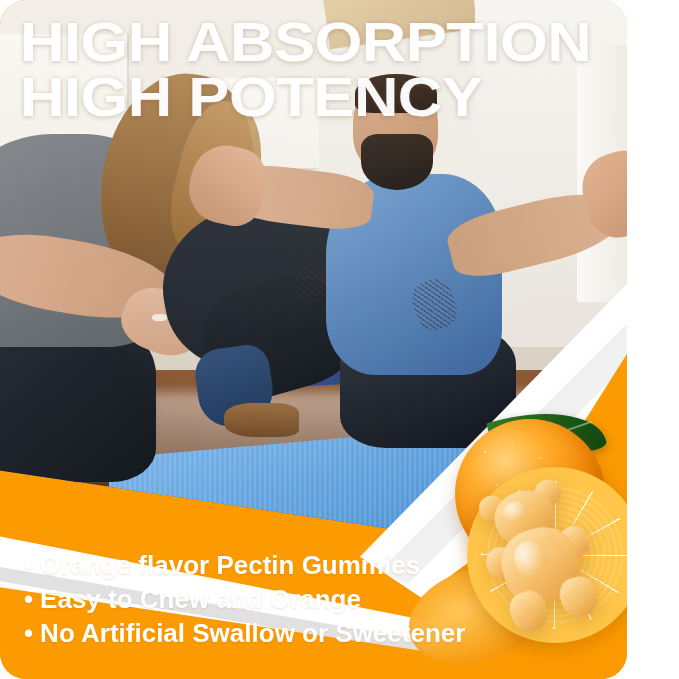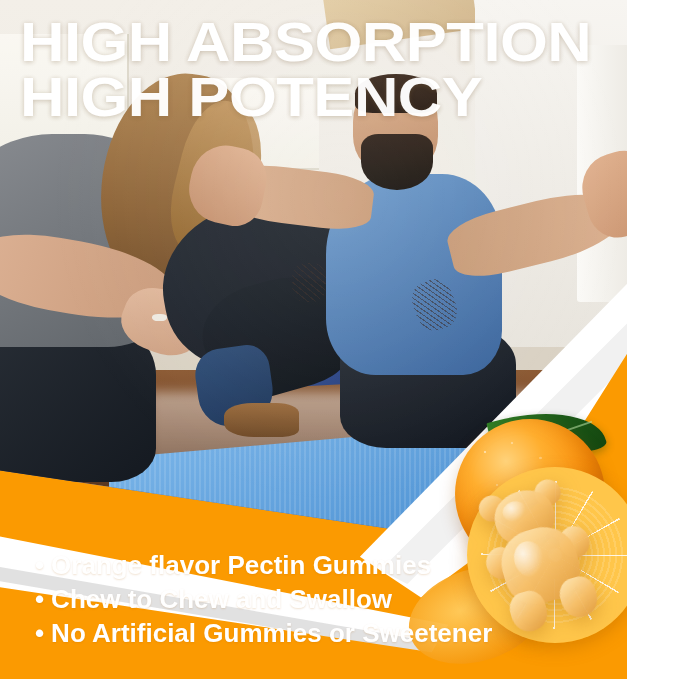--- a/index.html
+++ b/index.html
@@ -9,20 +9,21 @@
     font-family:"Liberation Sans", sans-serif;
     -webkit-font-smoothing:antialiased;
   }
 
   .banner {
     position:relative;
     width:627px;
     height:679px;
     overflow:hidden;
     background:#fb9a01;
+    border-radius:26px;
   }
 
   
   .photo {
     position:absolute;
     left:0; top:0;
     width:679px; height:560px;
     overflow:hidden;
     
     clip-path: polygon(0 0, 100% 0, 100% 44%, 66% 96%, 0 84%);
@@ -423,21 +424,21 @@
     font-family:"Liberation Sans", sans-serif;
     font-weight:700;
     font-size:20.5px;
     line-height:1.30;
     color:#ffffff;
     text-shadow:0 1px 4px rgba(80,62,40,.42);
     pointer-events:none;
   }
 
   .bullets {
-    position:absolute; left:35px; top:549px; width:470px;
+    position:absolute; left:24px; top:549px; width:470px;
     z-index:8;
     list-style:none;
   }
   .bullets li {
     font-family:"Liberation Sans", sans-serif;
     font-weight:700;
     font-size:26px;
     line-height:1.30;
     color:#ffffff;
     white-space:nowrap;
@@ -542,20 +543,20 @@
     <div class="headline-line l1">HIGH ABSORPTION</div>
     <div class="headline-line l2">HIGH POTENCY</div>
   </div>
 
 
   <ul class="bullets">
     <li>
       <span class="dot">•</span><span>Orange flavor Pectin Gummies</span>
     </li>
     <li>
-      <span class="dot">•</span><span>Chew to Chew and Swallow</span>
+      <span class="dot">•</span><span>Easy to Chew and Orange</span>
     </li>
     <li>
-      <span class="dot">•</span><span>No Artificial Gummies or Sweetener</span>
+      <span class="dot">•</span><span>No Artificial Swallow or Sweetener</span>
     </li>
   </ul>
 
 </div>
 
 </body></html>

